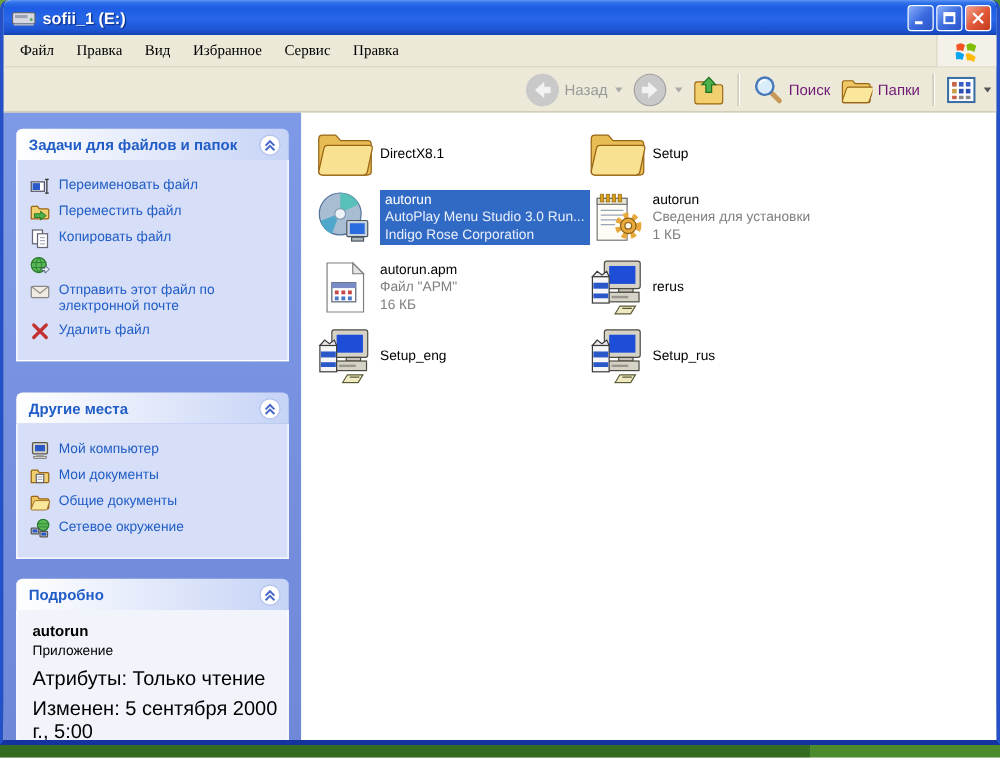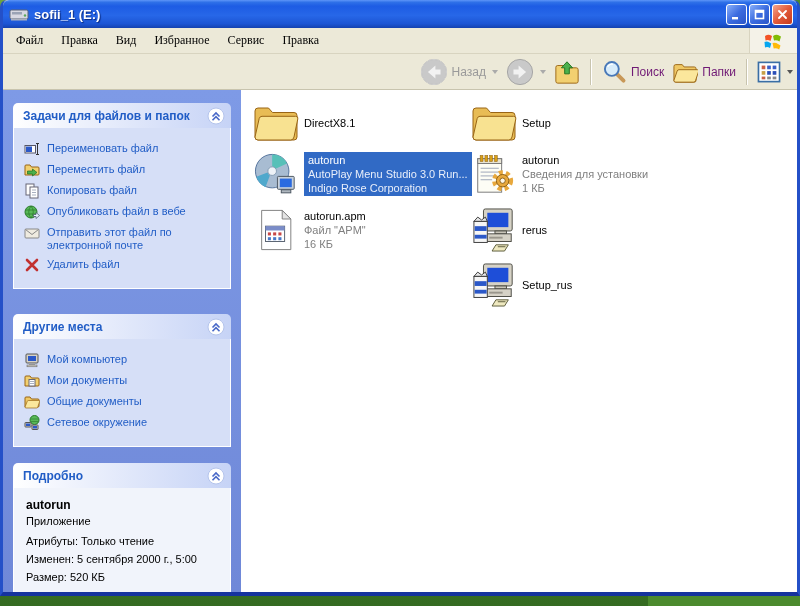--- a/index.html
+++ b/index.html
@@ -55,21 +55,21 @@
     border-radius:5px 5px 0 0;
     background:linear-gradient(90deg,#FFFFFF 0%,#C6D3F6 100%); }
   .panel-title { font-weight:bold; font-size:12px; color:#215DC6; flex:1; }
   .panel-body { background:#D6DFF7; border:1px solid #fff; border-top:none; padding:8px 6px 10px 10px; }
   .panel-body.light { background:#F1F4FB; padding:10px 8px 12px 12px; }
   .task-item { display:flex; align-items:flex-start; gap:7px; margin:5px 0; color:#215DC6; cursor:pointer; }
   .task-item .lbl { line-height:13px; padding-top:1px; max-width:160px; }
   .ticon { flex:0 0 16px; height:16px; }
 
   .details-name { font-weight:bold; font-size:12px; color:#000; margin-bottom:3px; }
-  .details-line { color:#000; margin:6px 0; font-size:11px; }
+  .details-line { color:#000; margin:6px 0; font-size:16px; }
   .details-type { color:#000; margin-bottom:8px; }
 
   
   .tile { position:absolute; display:flex; align-items:center; width:212px; height:50px; cursor:pointer; }
   .tile .icon-box { width:50px; flex:0 0 50px; display:flex; align-items:center; justify-content:center; }
   .tile .text { margin-left:3px; line-height:14px; color:#000; white-space:nowrap; }
   .tile .sub { color:#7F7F7F; }
   .tile.selected .text { background:#316AC5; color:#fff; padding:1px 4px; }
   .tile.selected .sub { color:#E8EEFA; }
 
@@ -252,21 +252,20 @@
               <span class="lbl">Копировать файл</span>
             </div>
             <div class="task-item">
               <span class="ticon">
                 <svg width="16" height="16" viewBox="0 0 16 16">
                     <circle cx="7" cy="8" r="6" fill="#58B858" stroke="#2A7A2A"></circle>
                     <path d="M1.5 6h11M1.5 10h11M7 2a9 9 0 0 1 0 12M7 2a9 9 0 0 0 0 12" stroke="#2A7A2A" fill="none" stroke-width=".7"></path>
                     <path d="M9.5 10.5h2.5V8.5l3.5 3-3.5 3v-2h-2.5z" fill="#E8F0FF" stroke="#456" stroke-width=".7"></path>
                   </svg>
               </span>
-              <span class="lbl">Опубликовать файл в вебе</span>
             </div>
             <div class="task-item">
               <span class="ticon">
                 <svg width="16" height="16" viewBox="0 0 16 16">
                     <rect x="1" y="4" width="14" height="9" rx="1" fill="#EFEBE0" stroke="#888"></rect>
                     <path d="M1.5 4.5L8 9.5l6.5-5" fill="none" stroke="#888"></path>
                   </svg>
               </span>
               <span class="lbl">Отправить этот файл по электронной почте</span>
             </div>
@@ -470,36 +469,54 @@
               <rect x="3" y="14" width="14" height="22" fill="#F6F6F6" stroke="#3A3A3A"></rect>
               <rect x="3.8" y="19" width="12.5" height="5" fill="#2B58C8"></rect>
               <rect x="3.8" y="28" width="12.5" height="4" fill="#2B58C8"></rect>
               <path d="M26 38.5h13l-4 6.5h-13z" fill="#EFE9C0" stroke="#5A5A3A"></path>
               <path d="M28 40.5h8" stroke="#5A5A3A"></path>
             </svg>
           </span>
           <span class="text"><span>rerus</span></span>
         </div>
 
-
-        <div class="tile" style="left:228px;top:170px">
+        <div class="tile" style="left:10px;top:170px">
           <span class="icon-box">
             <svg width="46" height="44" viewBox="0 0 48 46">
               <rect x="13" y="1" width="30" height="23" rx="2" fill="#D6D2C6" stroke="#4A4A42"></rect>
               <rect x="17" y="5" width="22" height="15" fill="#1E4ED8"></rect>
               <rect x="25" y="24" width="12" height="3" fill="#C9C5B9" stroke="#4A4A42"></rect>
               <rect x="15" y="27" width="27" height="8" fill="#D6D2C6" stroke="#4A4A42"></rect>
               <rect x="19" y="30" width="14" height="2" fill="#9A968C"></rect>
               <path d="M3 14l4-4.5 4 3 4-3 2 4.5z" fill="#E8E8E8" stroke="#3A3A3A"></path>
               <rect x="3" y="14" width="14" height="22" fill="#F6F6F6" stroke="#3A3A3A"></rect>
               <rect x="3.8" y="19" width="12.5" height="5" fill="#2B58C8"></rect>
               <rect x="3.8" y="28" width="12.5" height="4" fill="#2B58C8"></rect>
               <path d="M26 38.5h13l-4 6.5h-13z" fill="#EFE9C0" stroke="#5A5A3A"></path>
               <path d="M28 40.5h8" stroke="#5A5A3A"></path>
             </svg>
           </span>
+          <span class="text"><span>Setup_eng</span></span>
+        </div>
+
+        <div class="tile" style="left:228px;top:170px">
+          <span class="icon-box">
+            <svg width="46" height="44" viewBox="0 0 48 46">
+              <rect x="13" y="1" width="30" height="23" rx="2" fill="#D6D2C6" stroke="#4A4A42"></rect>
+              <rect x="17" y="5" width="22" height="15" fill="#1E4ED8"></rect>
+              <rect x="25" y="24" width="12" height="3" fill="#C9C5B9" stroke="#4A4A42"></rect>
+              <rect x="15" y="27" width="27" height="8" fill="#D6D2C6" stroke="#4A4A42"></rect>
+              <rect x="19" y="30" width="14" height="2" fill="#9A968C"></rect>
+              <path d="M3 14l4-4.5 4 3 4-3 2 4.5z" fill="#E8E8E8" stroke="#3A3A3A"></path>
+              <rect x="3" y="14" width="14" height="22" fill="#F6F6F6" stroke="#3A3A3A"></rect>
+              <rect x="3.8" y="19" width="12.5" height="5" fill="#2B58C8"></rect>
+              <rect x="3.8" y="28" width="12.5" height="4" fill="#2B58C8"></rect>
+              <path d="M26 38.5h13l-4 6.5h-13z" fill="#EFE9C0" stroke="#5A5A3A"></path>
+              <path d="M28 40.5h8" stroke="#5A5A3A"></path>
+            </svg>
+          </span>
           <span class="text"><span>Setup_rus</span></span>
         </div>
 
       </div>
     </div>
   </div>
 </div>
 
 </body></html>

